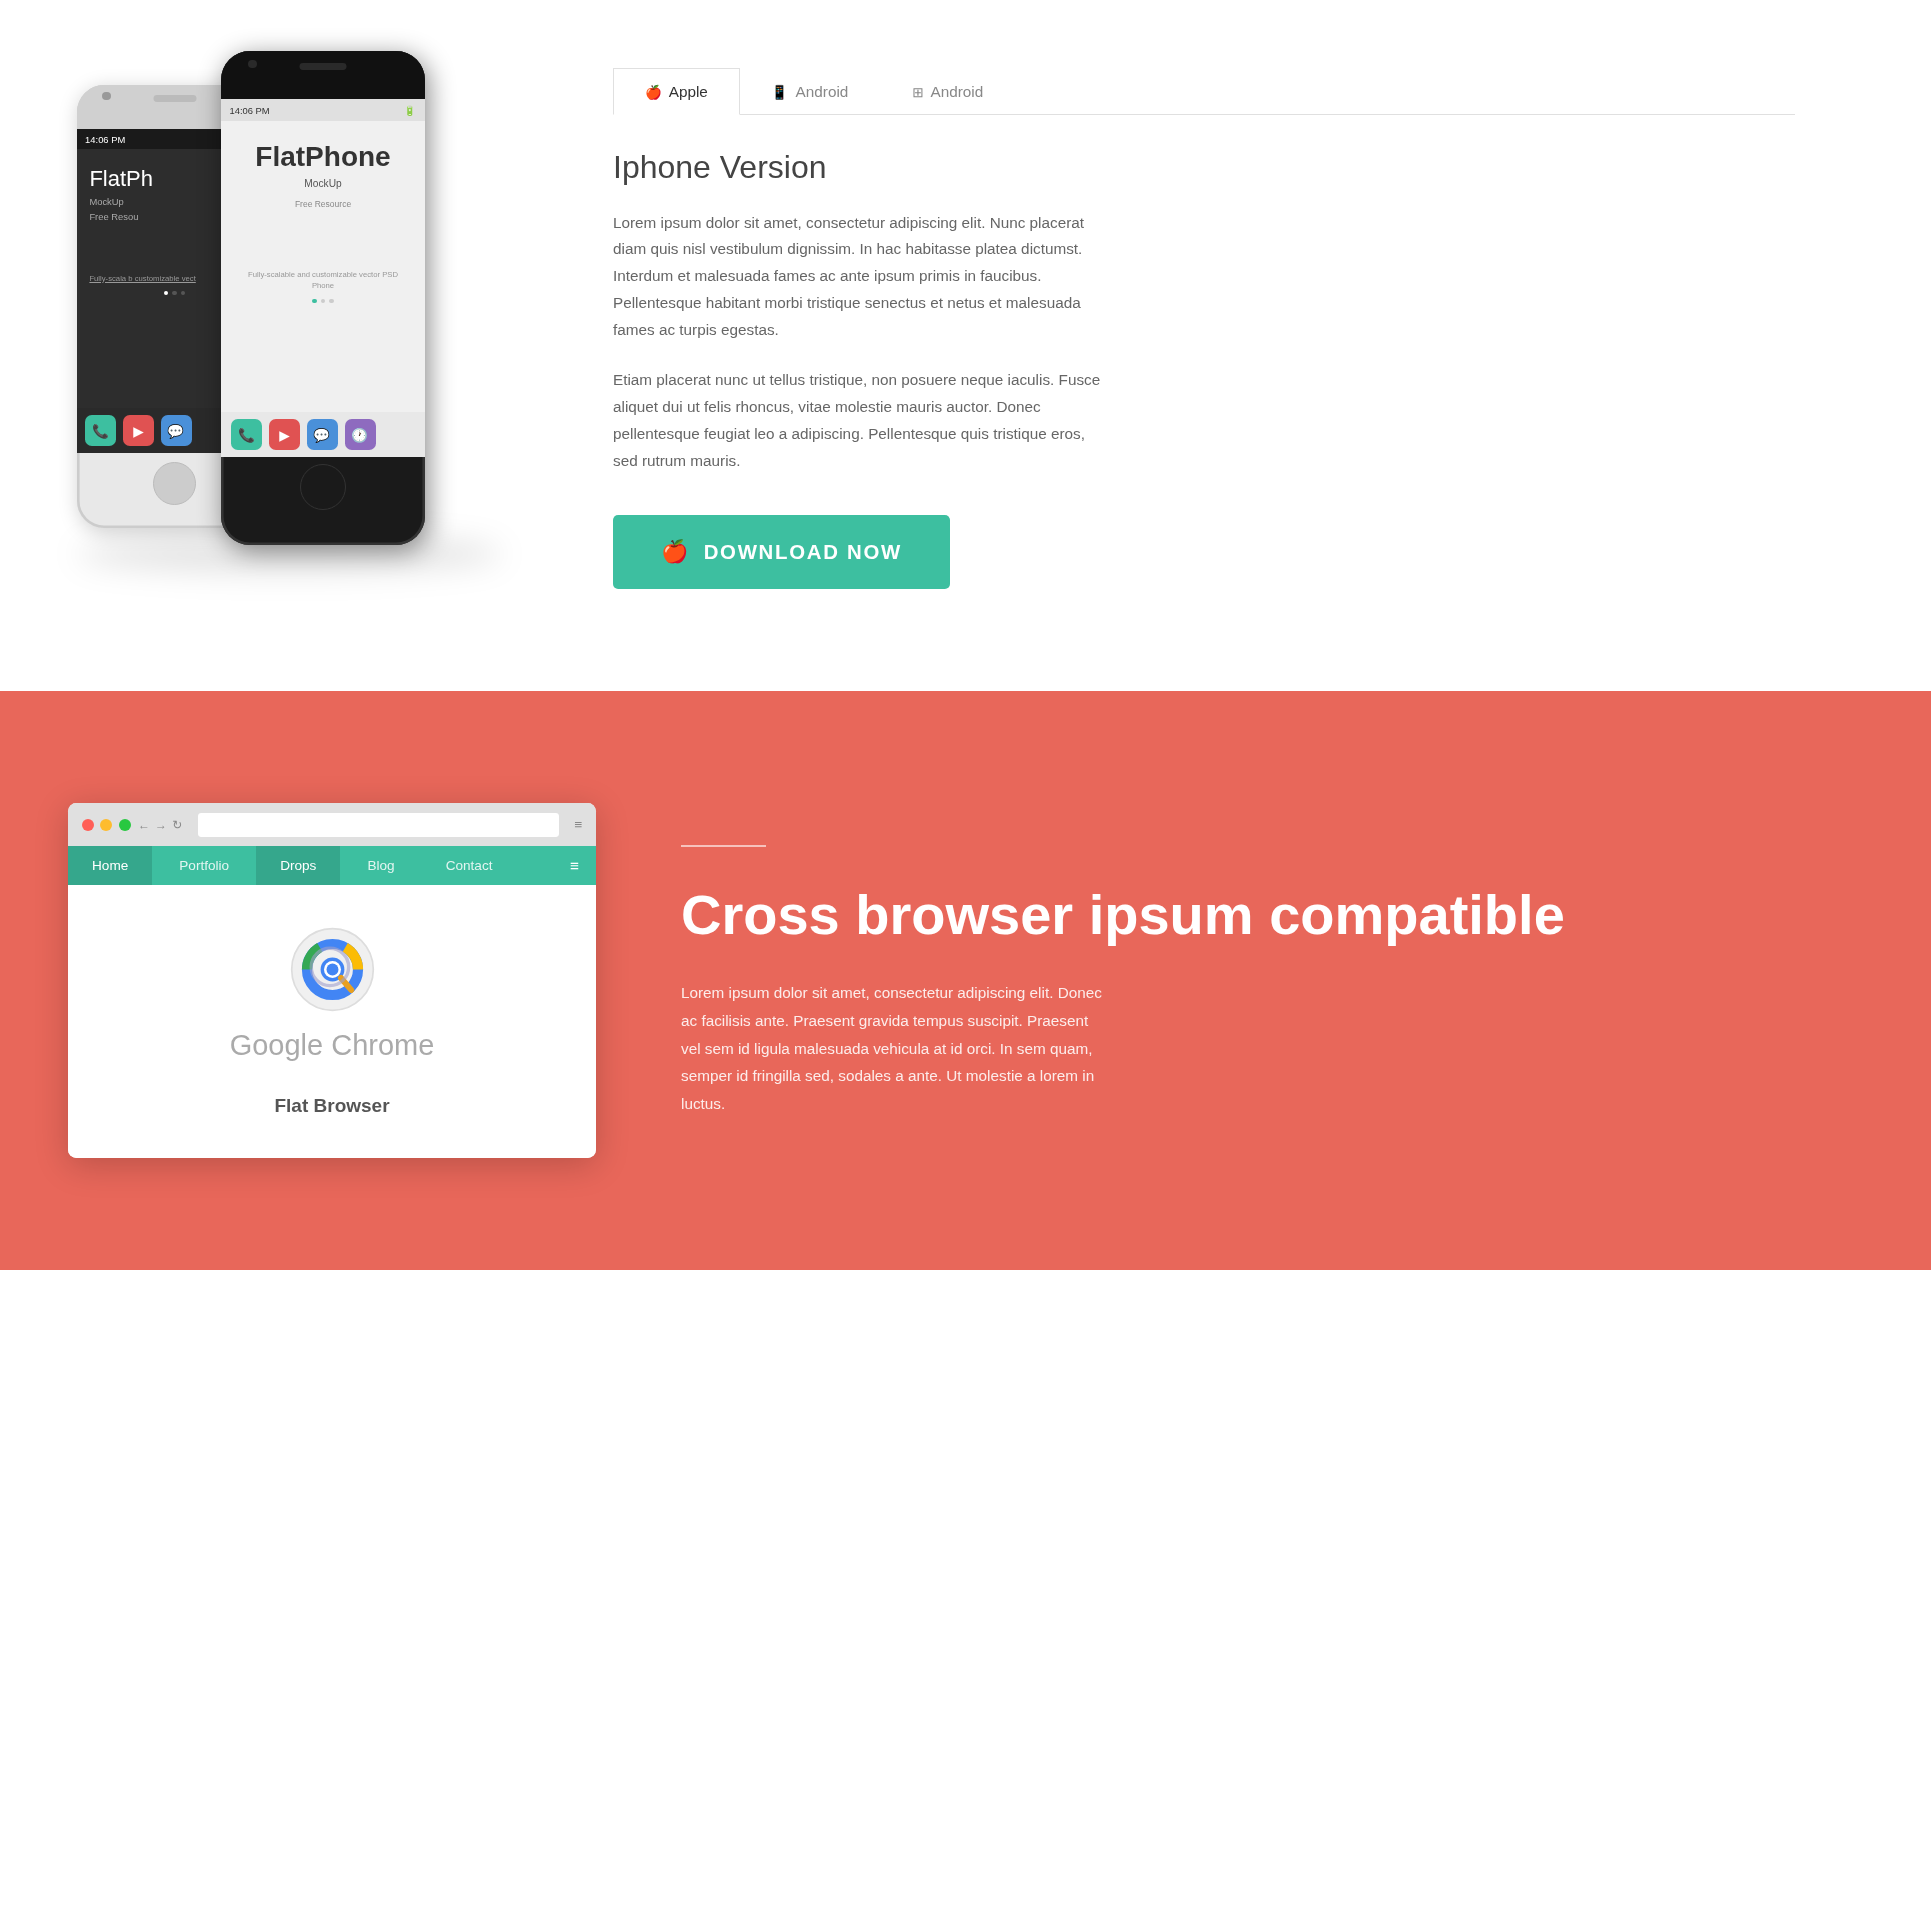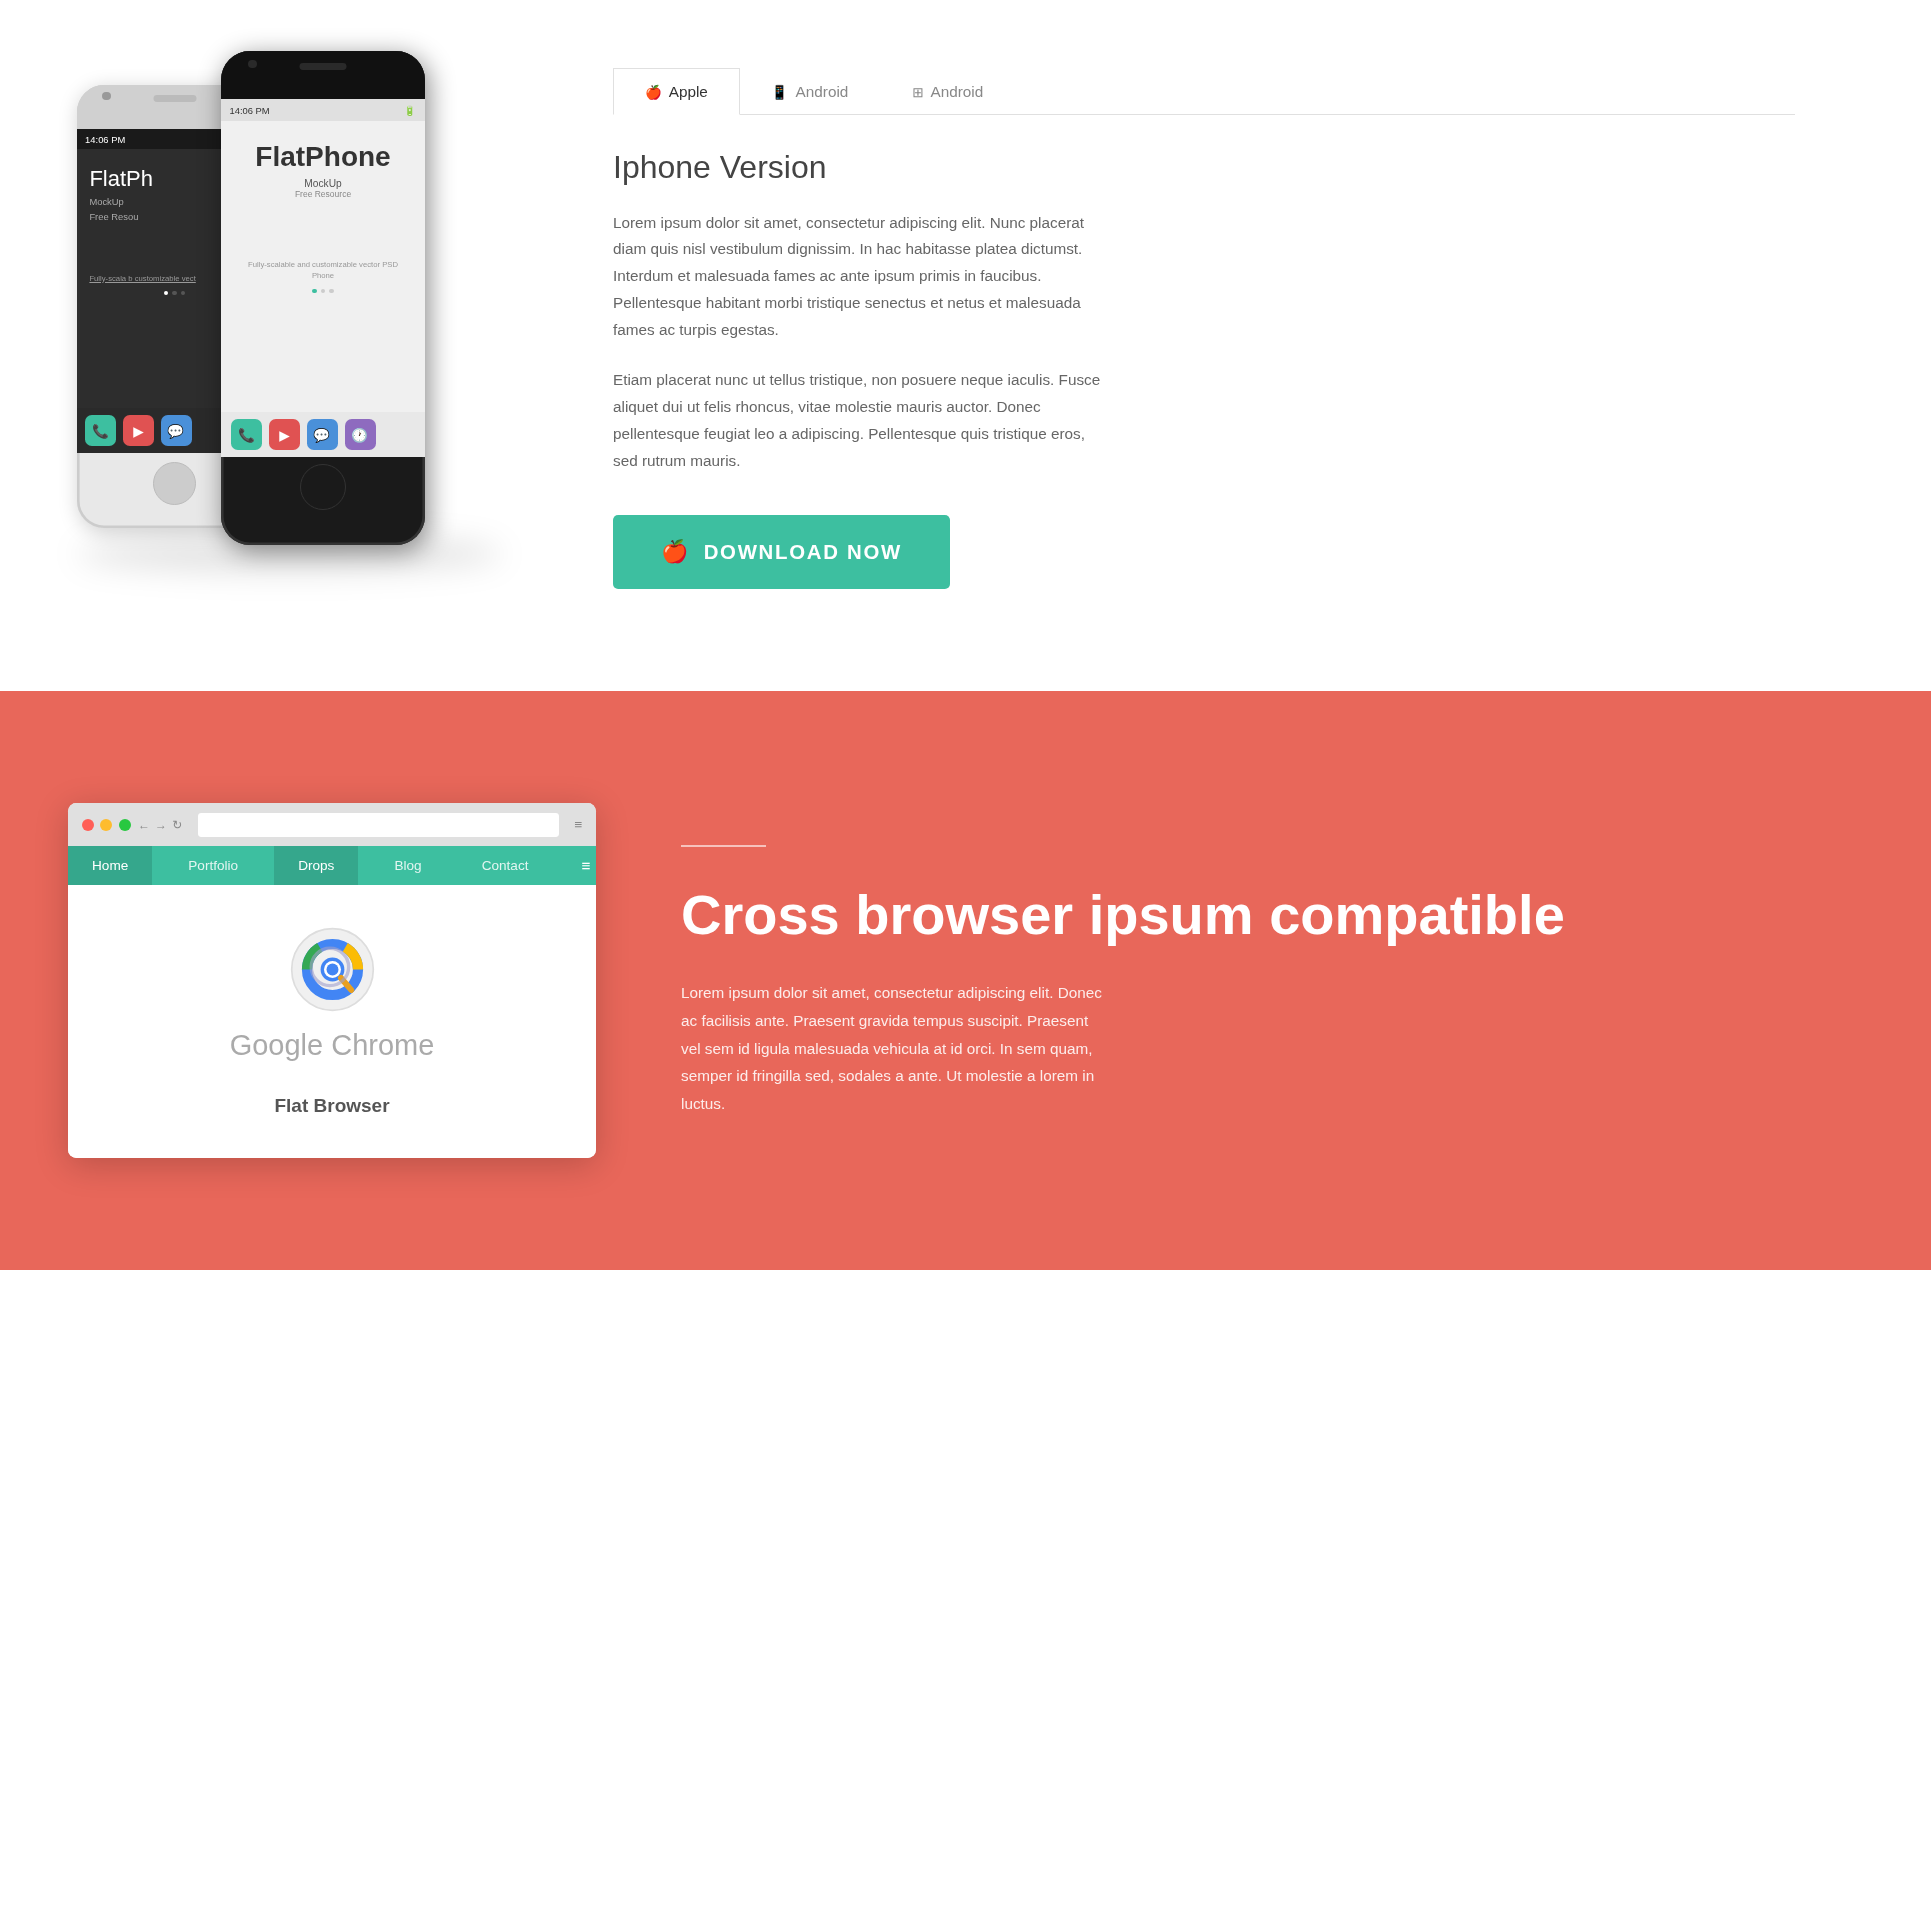--- a/index.html
+++ b/index.html
@@ -230,20 +230,21 @@
       font-weight: 700;
     }
     .phone-black .app-subtitle-black {
       font-size: 10.2px;
       color: #555;
       margin-top: 4.3px;
     }
     .phone-black .app-free-black {
       font-size: 8.5px;
       color: #888;
+      margin-top: 10px;
     }
     .phone-black .app-desc-black {
       font-size: 7.7px;
       color: #999;
       margin-top: 60px;
       line-height: 1.5;
       text-align: center;
     }
     .phone-black .dots-black {
       display: flex;
@@ -397,21 +398,21 @@
       font-size: 13.6px;
       color: #888;
       margin-left: auto;
     }
 
     .browser-nav {
       height: 39px;
       background: #3dbfa0;
       display: flex;
       align-items: center;
-      gap: 12px;
+      gap: 3px;
     }
     .browser-nav-item {
       padding: 0 24px;
       height: 100%;
       display: flex;
       align-items: center;
       font-size: 13.6px;
       color: rgba(255,255,255,0.85);
       cursor: pointer;
     }

